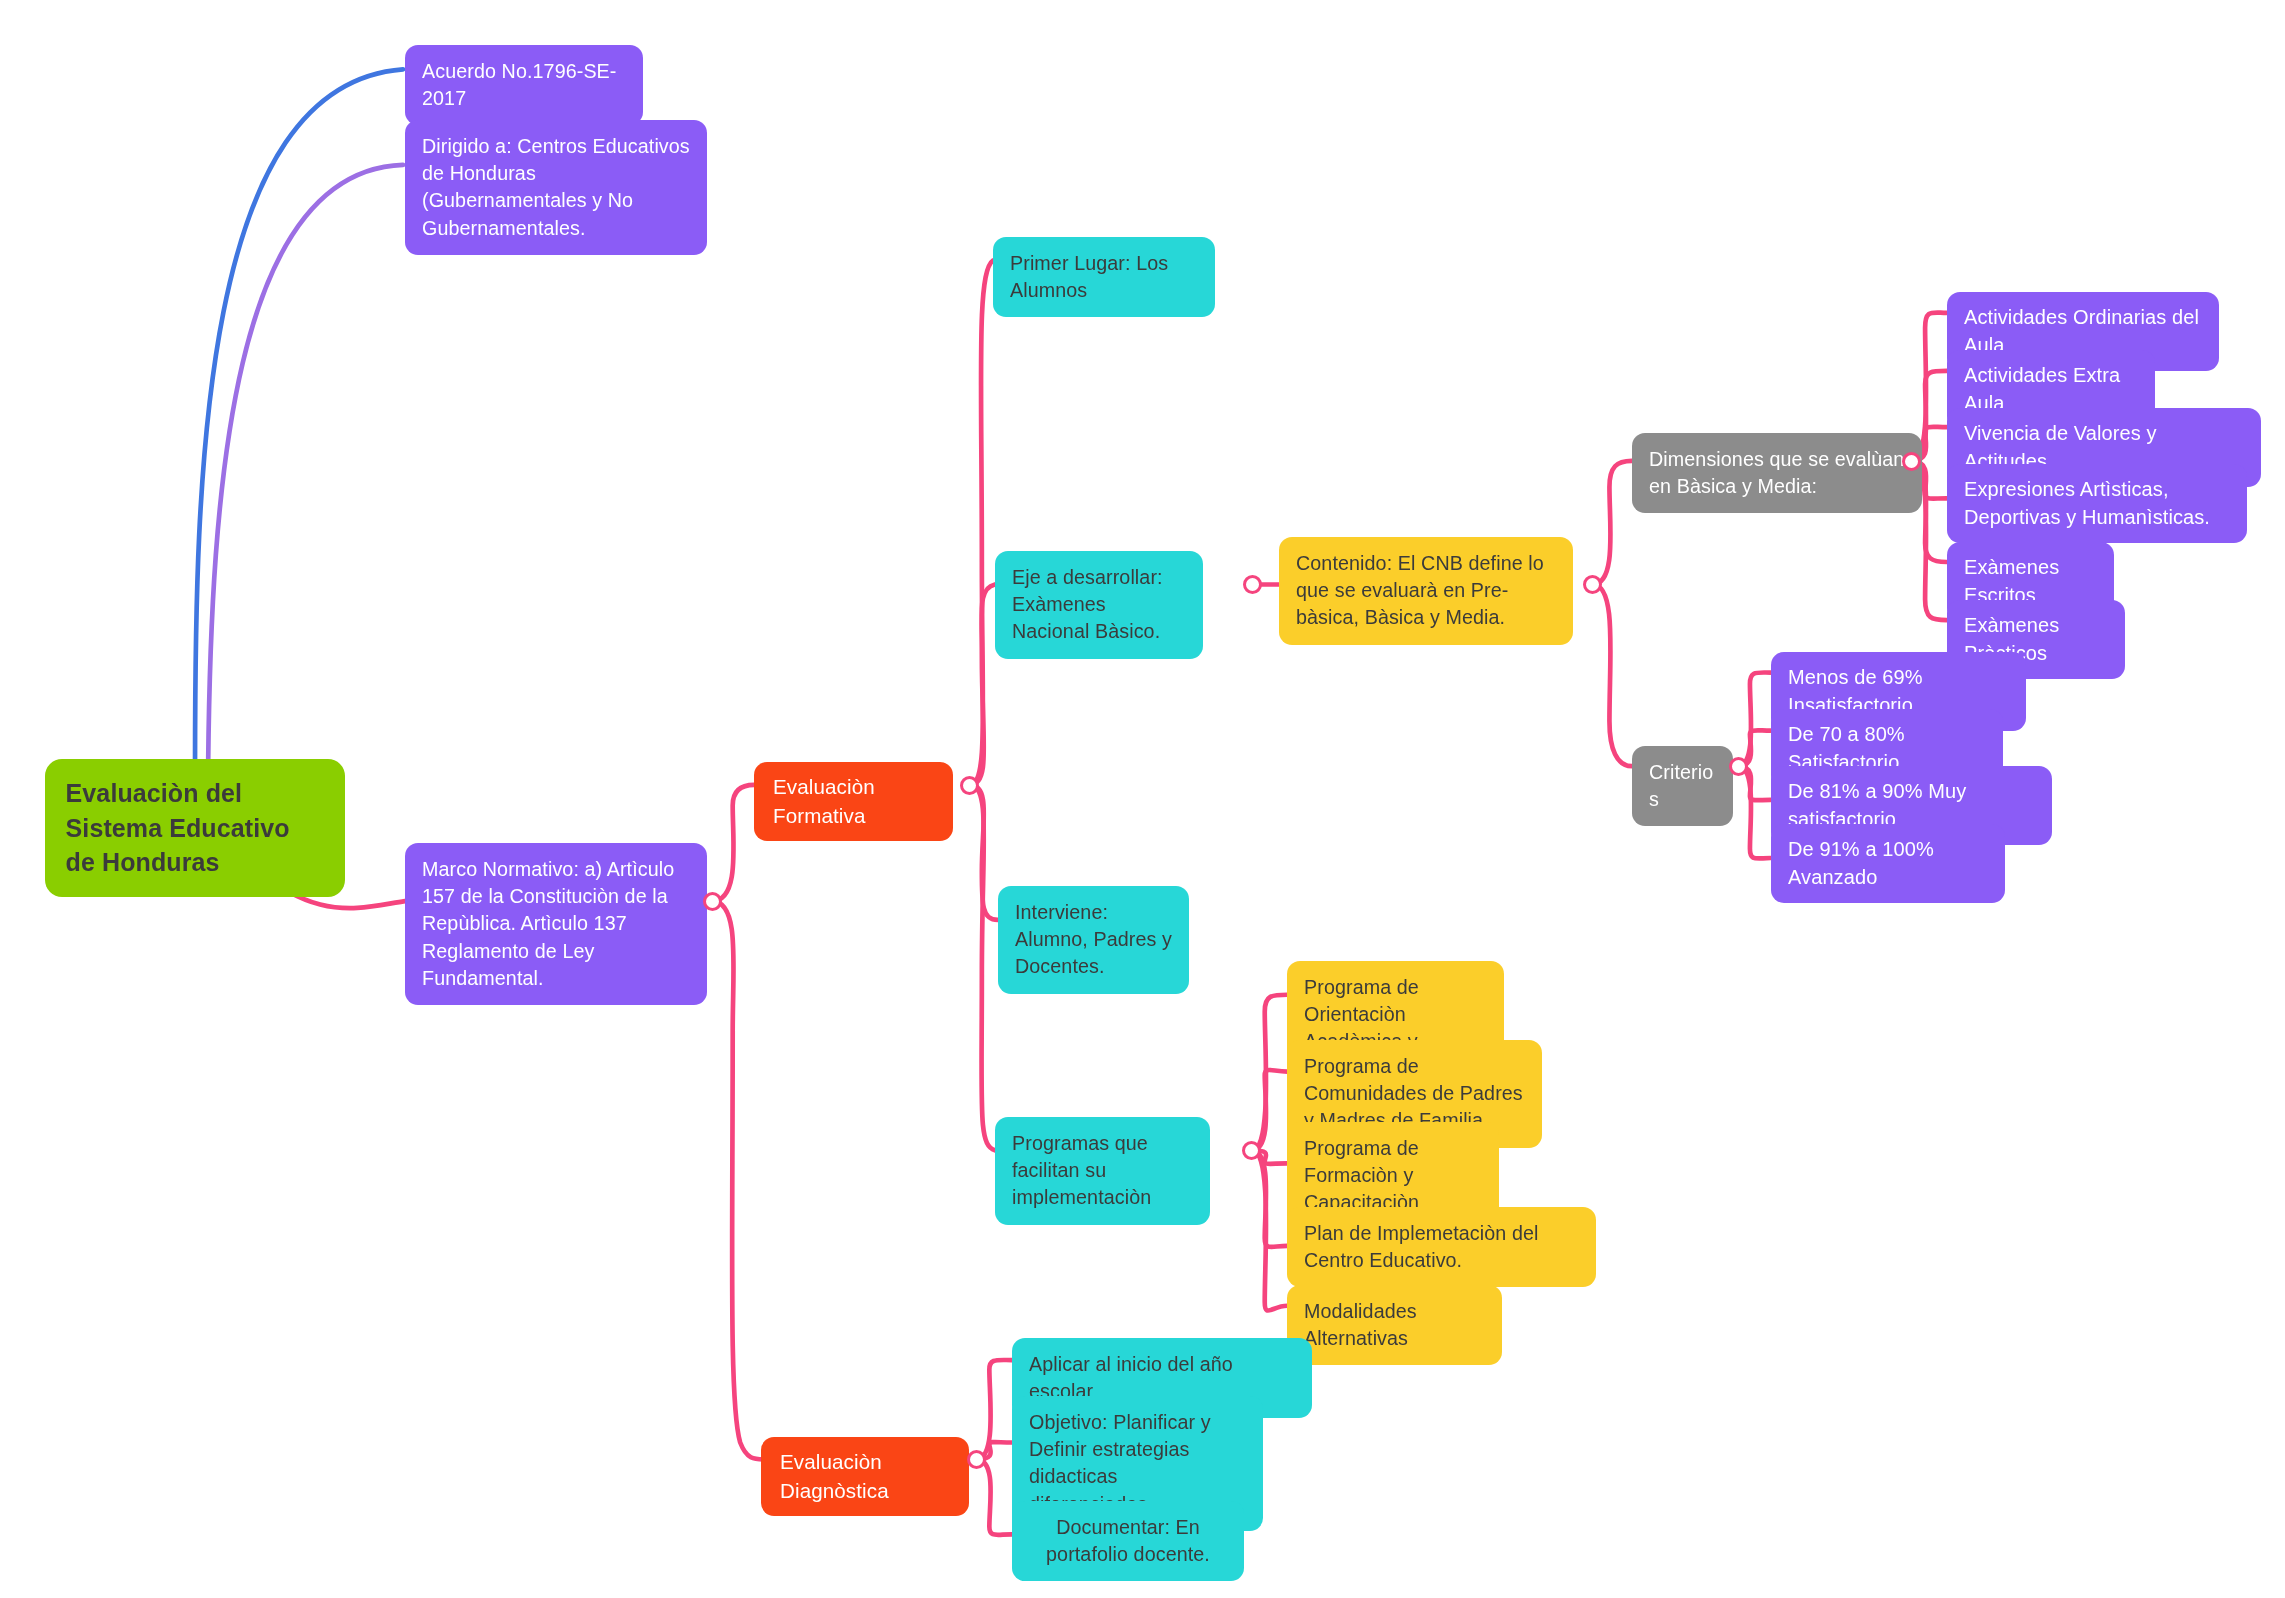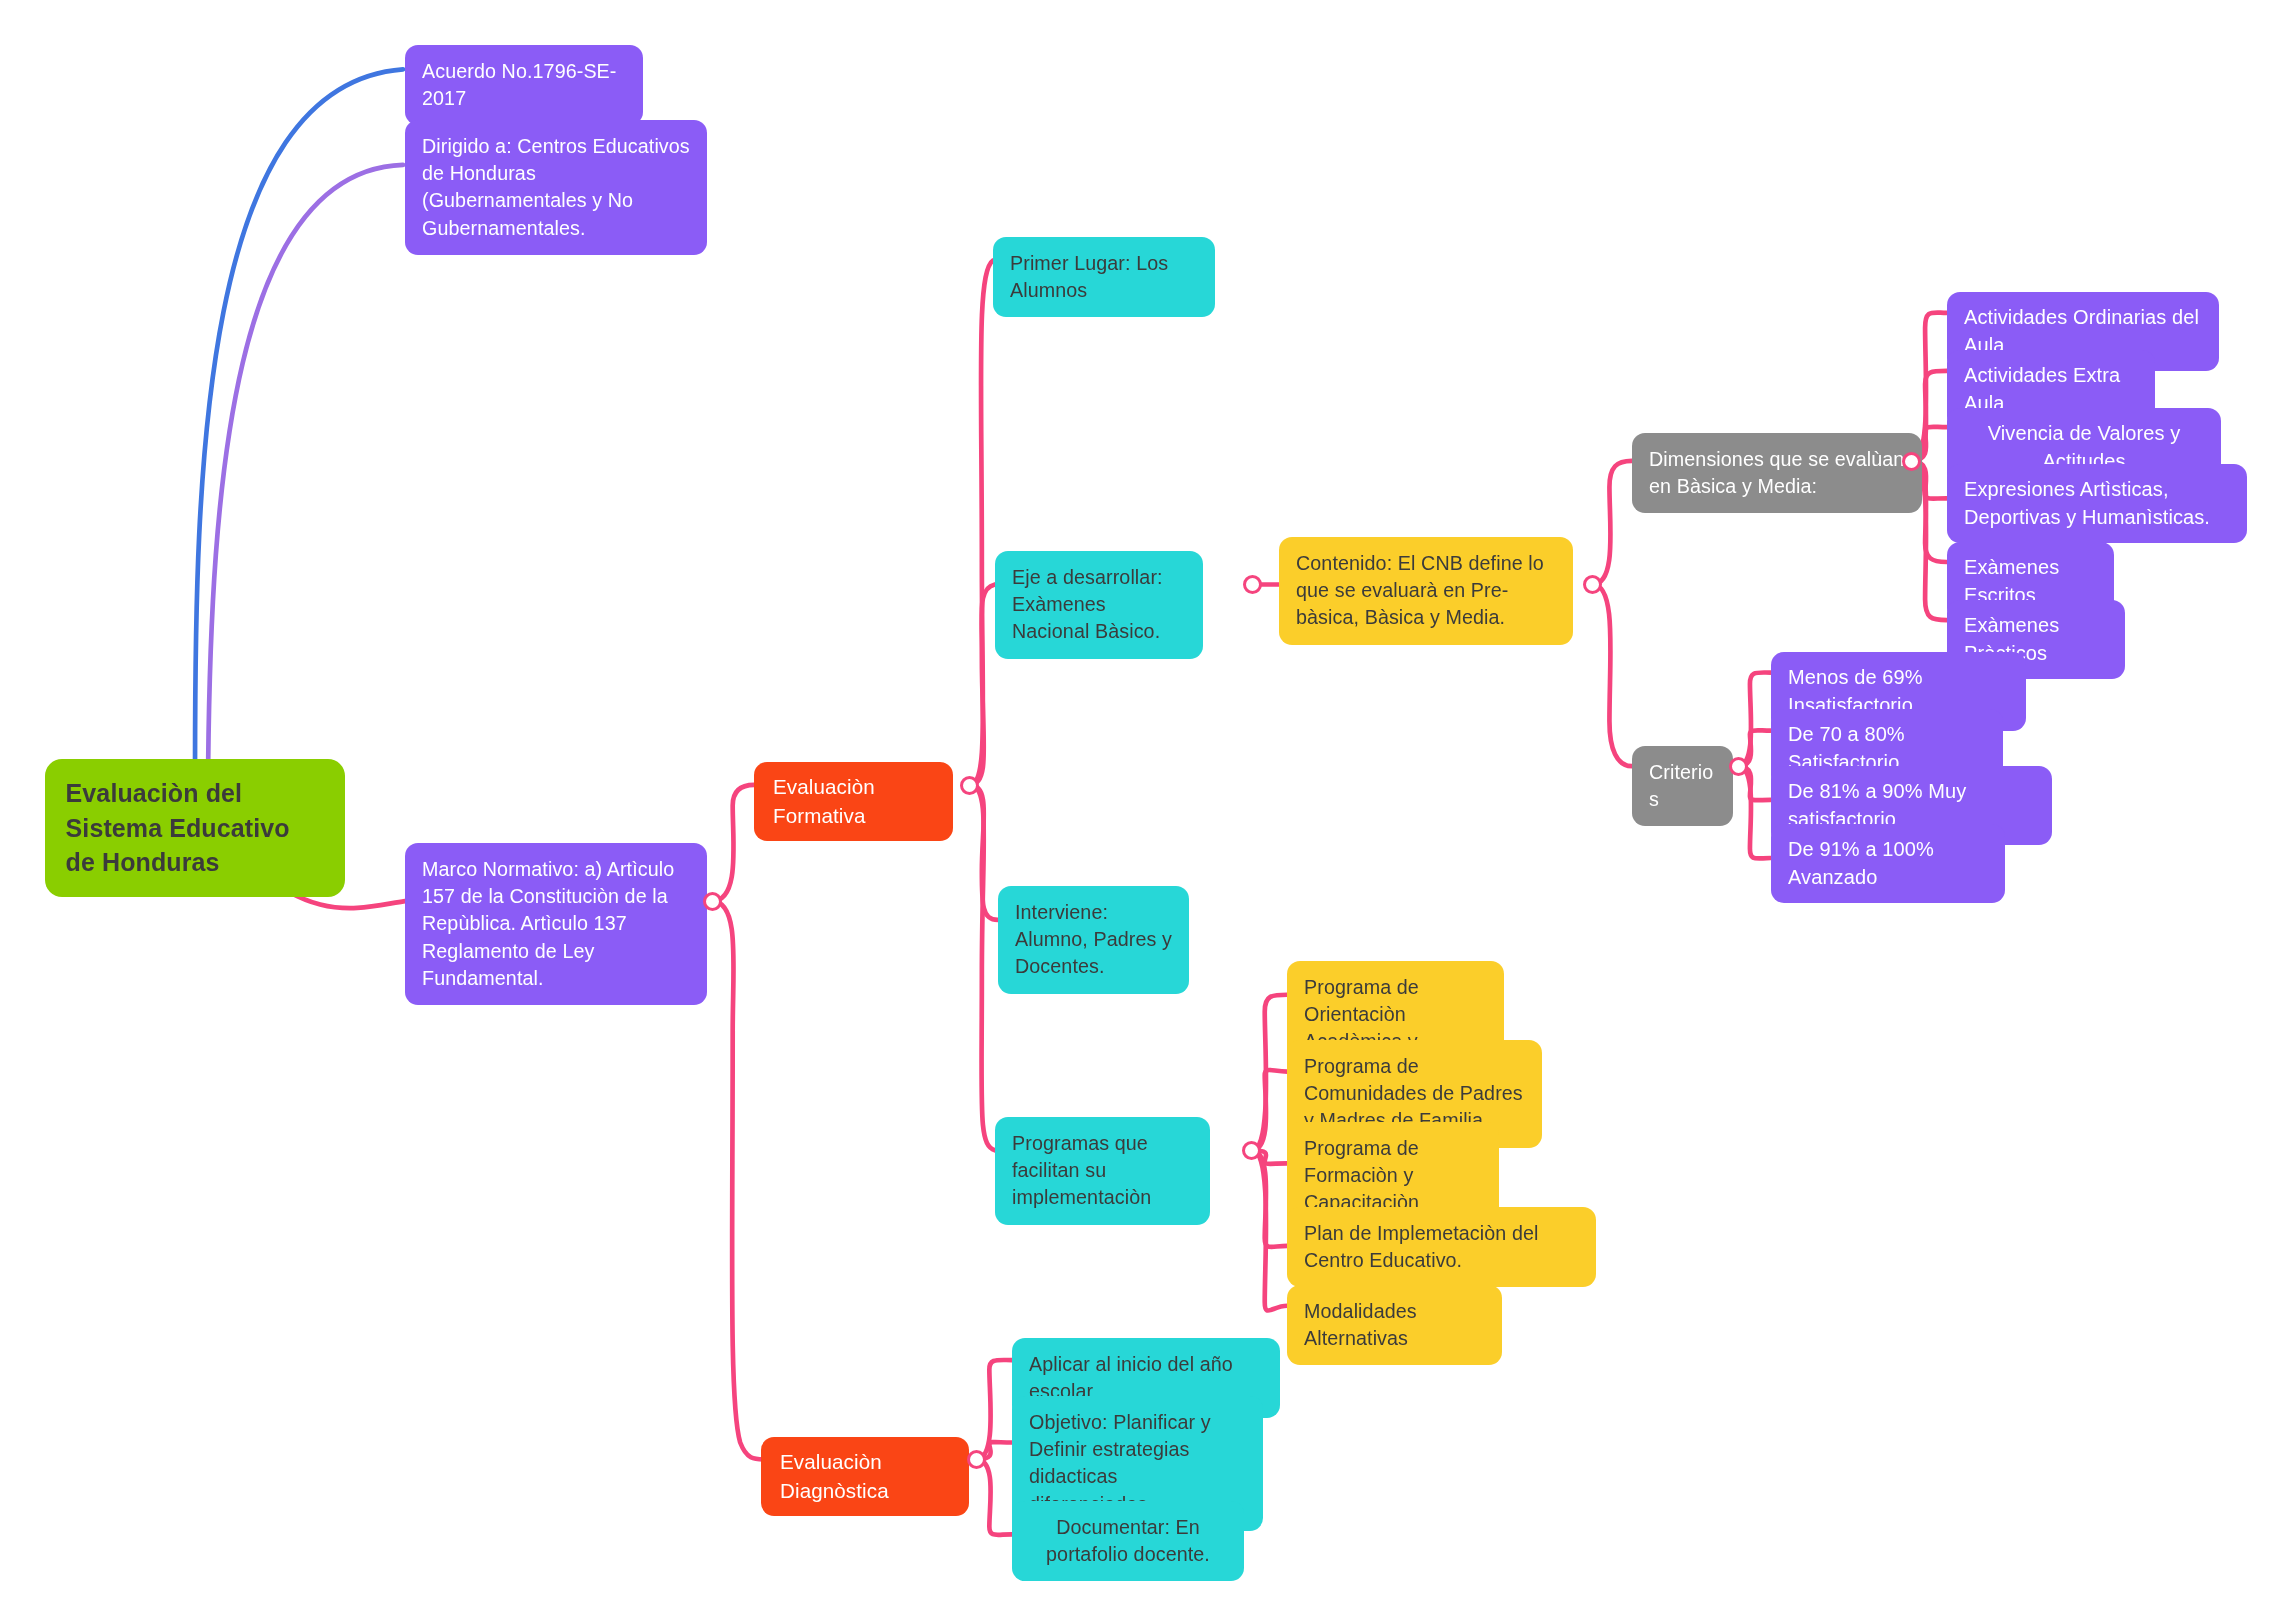--- a/index.html
+++ b/index.html
@@ -208,21 +208,21 @@
   <div class="dot" style="left:1729px; top:757px;"></div>
 
   <div class="node n-purple" style="left:1947px; top:292px; width:272px;">
     <span class="txt">Actividades Ordinarias del Aula</span>
   </div>
 
   <div class="node n-purple" style="left:1947px; top:350px; width:208px;">
     <span class="txt">Actividades Extra Aula</span>
   </div>
 
-  <div class="node n-purple" style="left:1947px; top:408px; width:274px;text-align:center;">
+  <div class="node n-purple" style="left:1947px; top:408px; width:314px;">
     <span class="txt">Vivencia de Valores y Actitudes</span>
   </div>
 
   <div class="node n-purple" style="left:1947px; top:464px; width:300px;">
     <span class="txt">Expresiones Artìsticas, Deportivas y Humanìsticas.</span>
   </div>
 
   <div class="node n-purple" style="left:1947px; top:542px; width:167px;">
     <span class="txt">Exàmenes Escritos</span>
   </div>
@@ -260,21 +260,21 @@
   </div>
 
   <div class="node n-yellow" style="left:1287px; top:1207px; width:309px;">
     <span class="txt">Plan de Implemetaciòn del Centro Educativo.</span>
   </div>
 
   <div class="node n-yellow" style="left:1287px; top:1285px; width:215px;">
     <span class="txt">Modalidades Alternativas</span>
   </div>
 
-  <div class="node n-teal" style="left:1012px; top:1338px; width:268px;align-items:flex-end;">
+  <div class="node n-teal" style="left:1012px; top:1338px; width:300px;align-items:flex-end;">
     <span class="txt">Aplicar al inicio del año escolar</span>
   </div>
 
   <div class="node n-teal" style="left:1012px; top:1396px; width:251px;">
     <span class="txt">Objetivo: Planificar y Definir estrategias didacticas diferenciadas.</span>
   </div>
 
   <div class="node n-teal" style="left:1012px; top:1501px; width:232px;text-align:center;">
     <span class="txt">Documentar: En portafolio docente.</span>
   </div>

